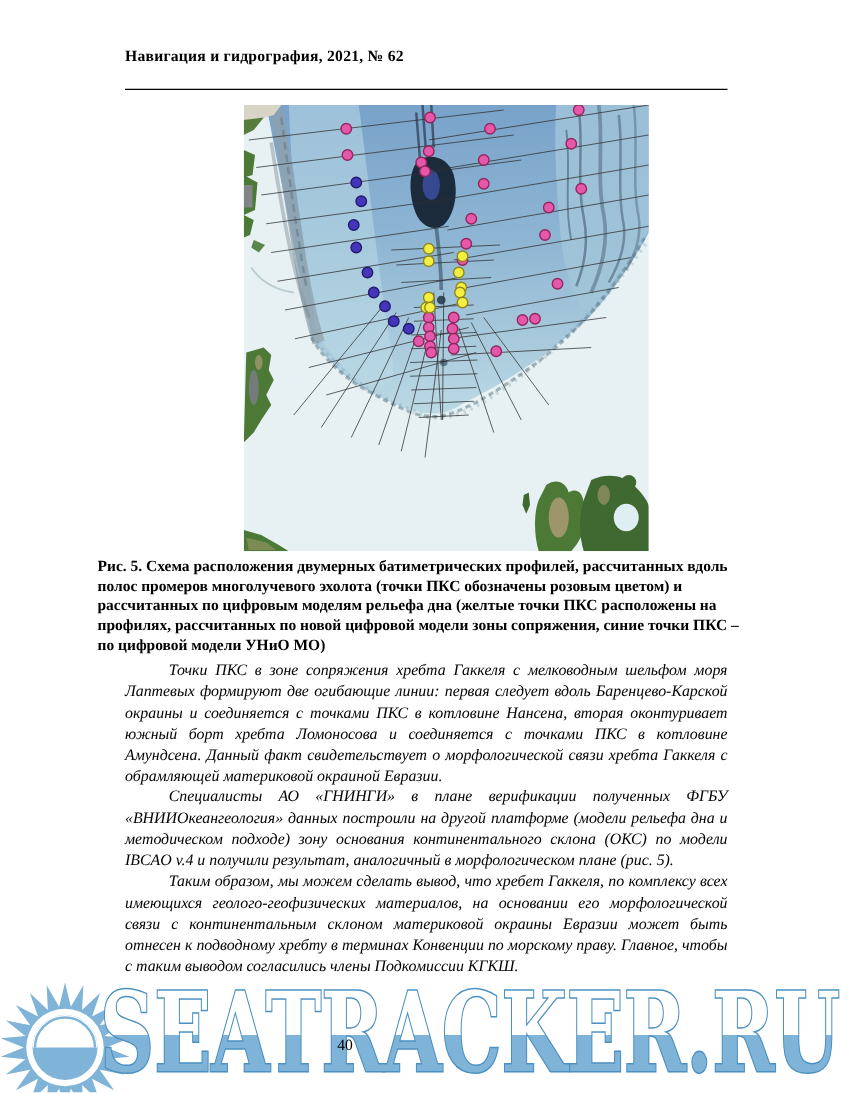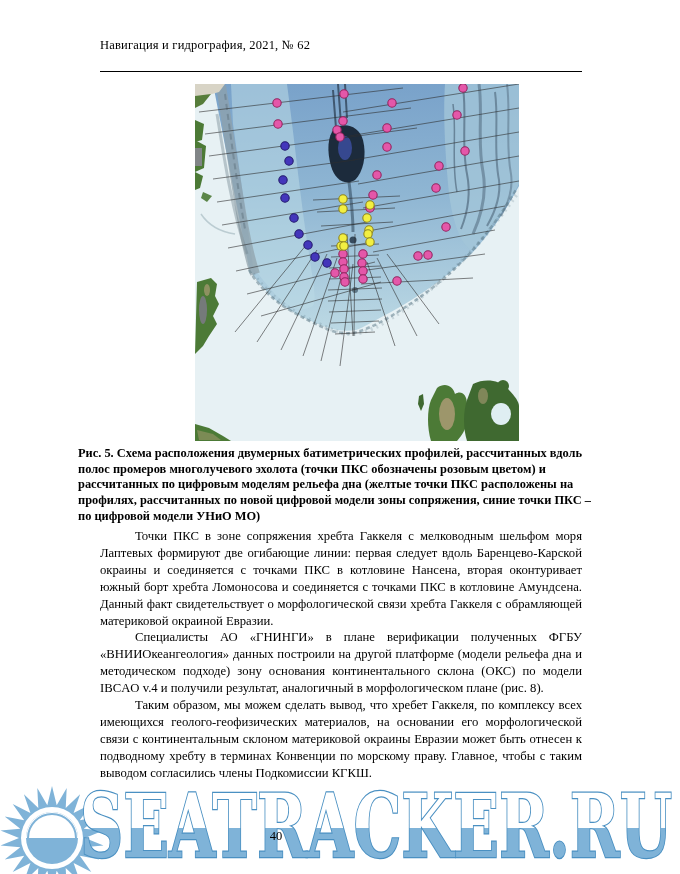--- a/index.html
+++ b/index.html
@@ -1,27 +1,27 @@
 <!DOCTYPE html>
 <html><head>
 <meta charset="utf-8">
 <style>
   html,body{margin:0;padding:0;}
   body{width:680px;height:874px;position:relative;background:#ffffff;overflow:hidden;
        font-family:"Liberation Serif", serif;color:#000;}
   .content{position:absolute;inset:0;z-index:1;}
-  .journal-header{position:absolute;left:100px;top:38px;font-weight:normal;font-size:12.5px;letter-spacing:.2px;}
+  .journal-header{position:absolute;left:100px;top:38px;font-weight:bold;font-size:12.5px;letter-spacing:.2px;}
   .header-rule{position:absolute;left:100px;top:71px;width:482px;border-top:1.4px solid #000;height:0;}
   .figure-wrap{position:absolute;left:195px;top:84px;width:324px;height:357px;}
   .figure-wrap svg{display:block;}
   .fig-caption{position:absolute;left:78px;top:446px;width:524px;text-align:left;
                font-weight:bold;font-size:12.4px;line-height:15.7px;}
   .body-text{position:absolute;left:100px;top:528px;width:482px;font-size:12.7px;
              line-height:16.9px;text-align:justify;}
-  .body-text p{margin:0;text-indent:35px;}
+  .body-text p{margin:0;text-indent:35px;font-style:italic;}
   .page-number{position:absolute;left:0;top:829px;width:552px;text-align:center;font-size:12.5px;}
   .watermark{position:absolute;left:0;top:772px;width:680px;height:102px;z-index:0;}
 </style>
 </head>
 <body>
 
 <svg class="watermark" viewBox="0 0 680 102" width="680" height="102">
   <defs>
     <linearGradient id="wmGrad" x1="0" y1="0" x2="0" y2="1">
       <stop id="wmStop1" offset="0" stop-color="#ffffff"></stop>
@@ -216,18 +216,18 @@
           <circle cx="146" cy="162" r="4.2" fill="#f2ef41" stroke="#8f861e" stroke-width="1.1"></circle>
           <circle cx="149" cy="162" r="4.2" fill="#f2ef41" stroke="#8f861e" stroke-width="1.1"></circle>
         </g>
     </svg>
   </div>
 
   <div class="fig-caption">Рис. 5. Схема расположения двумерных батиметрических профилей, рассчитанных вдоль полос промеров многолучевого эхолота (точки ПКС обозначены розовым цветом) и рассчитанных по цифровым моделям рельефа дна (желтые точки ПКС расположены на профилях, рассчитанных по новой цифровой модели зоны сопряжения, синие точки ПКС – по цифровой модели УНиО МО)</div>
 
   <div class="body-text" id="body-text">
       <p>Точки ПКС в зоне сопряжения хребта Гаккеля с мелководным шельфом моря Лаптевых формируют две огибающие линии: первая следует вдоль Баренцево-Карской окраины и соединяется с точками ПКС в котловине Нансена, вторая оконтуривает южный борт хребта Ломоносова и соединяется с точками ПКС в котловине Амундсена. Данный факт свидетельствует о морфологической связи хребта Гаккеля с обрамляющей материковой окраиной Евразии.</p>
-      <p>Специалисты АО «ГНИНГИ» в плане верификации полученных ФГБУ «ВНИИОкеангеология» данных построили на другой платформе (модели рельефа дна и методическом подходе) зону основания континентального склона (ОКС) по модели IBCAO v.4 и получили результат, аналогичный в морфологическом плане (рис. 8).</p>
+      <p>Специалисты АО «ГНИНГИ» в плане верификации полученных ФГБУ «ВНИИОкеангеология» данных построили на другой платформе (модели рельефа дна и методическом подходе) зону основания континентального склона (ОКС) по модели IBCAO v.4 и получили результат, аналогичный в морфологическом плане (рис. 5).</p>
       <p>Таким образом, мы можем сделать вывод, что хребет Гаккеля, по комплексу всех имеющихся геолого-геофизических материалов, на основании его морфологической связи с континентальным склоном материковой окраины Евразии может быть отнесен к подводному хребту в терминах Конвенции по морскому праву. Главное, чтобы с таким выводом согласились члены Подкомиссии КГКШ.</p>
     </div>
 
   <div class="page-number">40</div>
 </div>
 
 </body></html>

